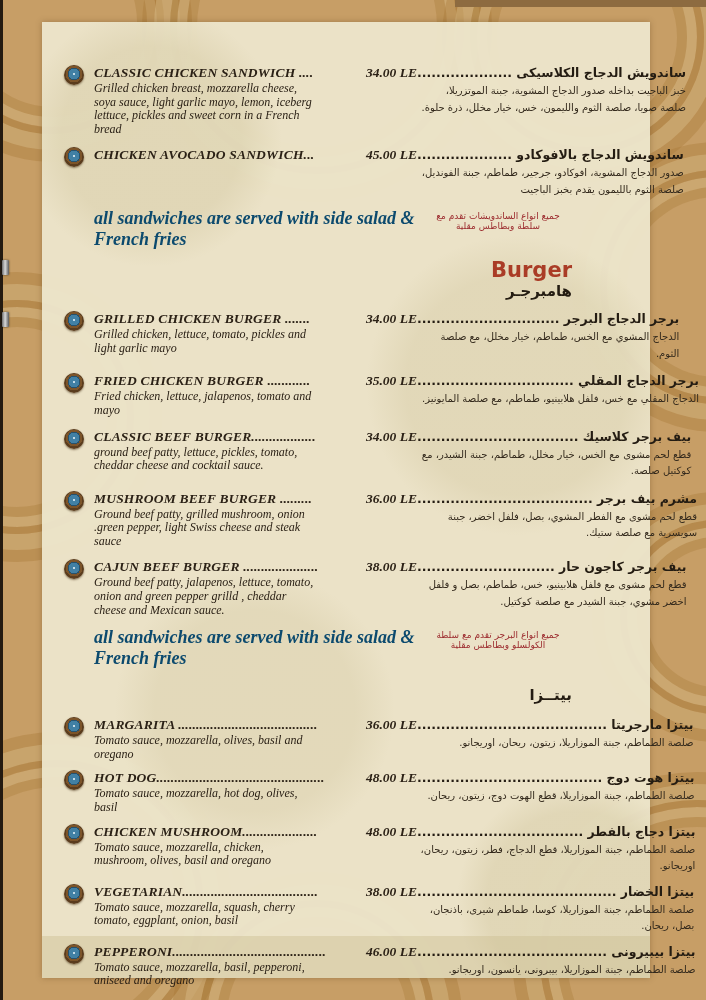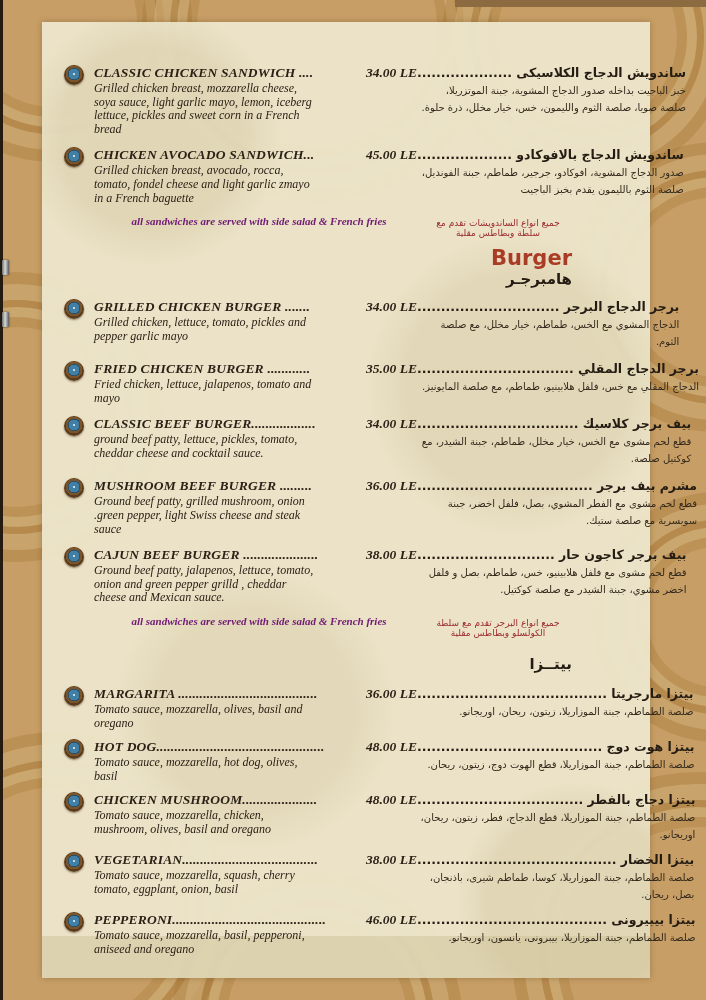--- a/index.html
+++ b/index.html
@@ -59,21 +59,21 @@
   .title { font-style:italic; font-weight:600; font-size:13.5px; letter-spacing:.2px;
            white-space:nowrap; overflow:hidden; line-height:17px; }
   .desc  { font-style:italic; font-size:12px; line-height:13.6px; margin-top:1px; padding-right:22px; }
   .price { font-style:italic; font-weight:600; font-size:13.5px; white-space:nowrap; line-height:17px;text-align:right; }
   .ar      { text-align:right; }
   .ar-name { direction:rtl; font-family:"DejaVu Sans", sans-serif; font-weight:bold; font-size:12.5px;
              color:#241c12; white-space:nowrap; overflow:hidden; line-height:17px; }
   .ar-desc { direction:rtl; font-family:"DejaVu Sans", sans-serif; font-size:10px; line-height:16.5px;
              color:#33291c; margin-top:2px; }
   .note-row { display:grid; grid-template-columns:30px 330px 1fr; margin:1px 0 9px; }
-  .note-en { grid-column:2; font-style:italic; font-weight:600; font-size:11px; color:#701a75;text-align:center; }
+  .note-en { grid-column:2; font-style:italic; font-weight:600; font-size:18px; color:#0c4a6e; }
   .note-ar { direction:rtl; text-align:center; font-family:"DejaVu Sans", sans-serif;
              font-size:9px; color:#9c2b2e; padding-top:3px; }
   .section-header { text-align:right; margin:3px 0 9px; }
   .header-en { font-family:"DejaVu Sans", sans-serif; font-weight:bold; font-size:21px;
                color:#aa3c26; line-height:23px; }
   .header-ar { font-family:"DejaVu Sans", sans-serif; font-weight:bold; font-size:15px;
                color:#241c12; line-height:19px; letter-spacing:1px; }
   .section-pizza .section-header { margin-top:17px; margin-bottom:11px; }
   .section-pizza .item { margin-bottom:8px; }
 </style>
@@ -111,21 +111,20 @@
         <div class="ar">
           <div class="ar-name">ساندويش الدجاج الكلاسيكى  ....................</div>
           <div class="ar-desc">خبز الباجيت بداخله صدور الدجاج المشوية، جبنة الموتزريلا، صلصة صويا، صلصة الثوم والليمون، خس، خيار مخلل، ذرة حلوة.</div>
         </div>
       </div>
 
       <div class="item">
         <span class="bullet"></span>
         <div class="en">
           <div class="title">CHICKEN AVOCADO SANDWICH...</div>
-          <div class="desc">Grilled chicken breast, avocado, rocca, tomato, fondel cheese and light garlic zmayo in a French baguette</div>
         </div>
         <div class="price">45.00  LE</div>
         <div class="ar">
           <div class="ar-name">ساندويش الدجاج بالافوكادو  ....................</div>
           <div class="ar-desc">صدور الدجاج المشوية، افوكادو، جرجير، طماطم، جبنة الفونديل، صلصة الثوم بالليمون يقدم بخبز الباجيت</div>
         </div>
       </div>
 
       <div class="note-row">
         <div class="note-en">all sandwiches are served with side salad &amp; French fries</div>
@@ -136,21 +135,21 @@
     <div class="section section-burger">
       <div class="section-header">
         <div class="header-en">Burger</div>
         <div class="header-ar">هامبرجـر</div>
       </div>
 
       <div class="item">
         <span class="bullet"></span>
         <div class="en">
           <div class="title">GRILLED CHICKEN BURGER  .......</div>
-          <div class="desc">Grilled chicken, lettuce, tomato, pickles and pepper garlic mayo</div>
+          <div class="desc">Grilled chicken, lettuce, tomato, pickles and light garlic mayo</div>
         </div>
         <div class="price">34.00  LE</div>
         <div class="ar">
           <div class="ar-name">برجر الدجاج البرجر  ..............................</div>
           <div class="ar-desc">الدجاج المشوي مع الخس، طماطم، خيار مخلل، مع صلصة الثوم.</div>
         </div>
       </div>
 
       <div class="item">
         <span class="bullet"></span>

